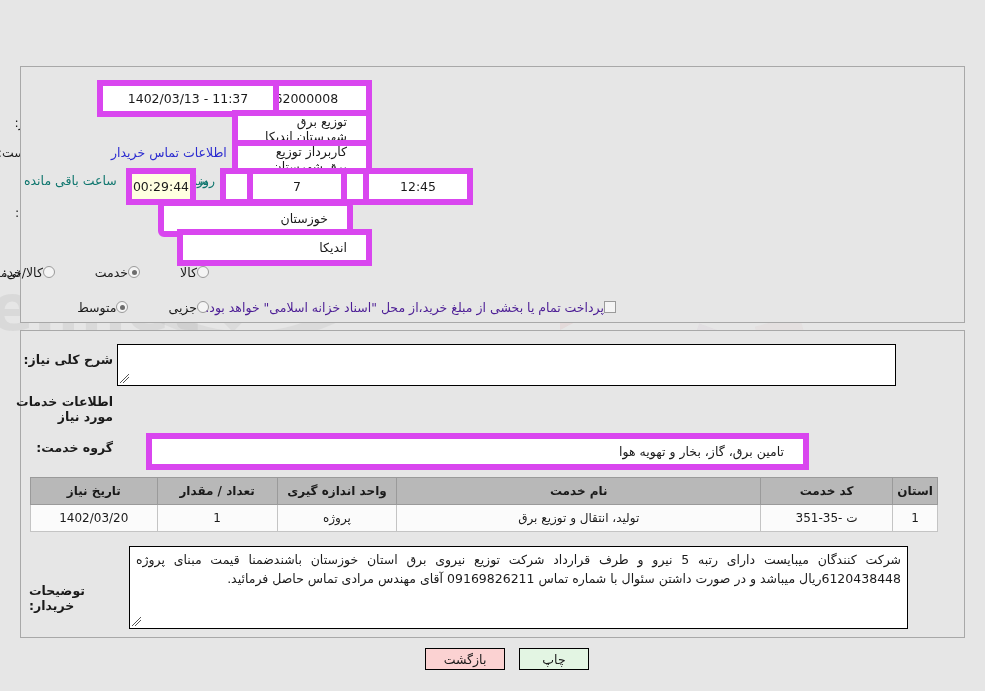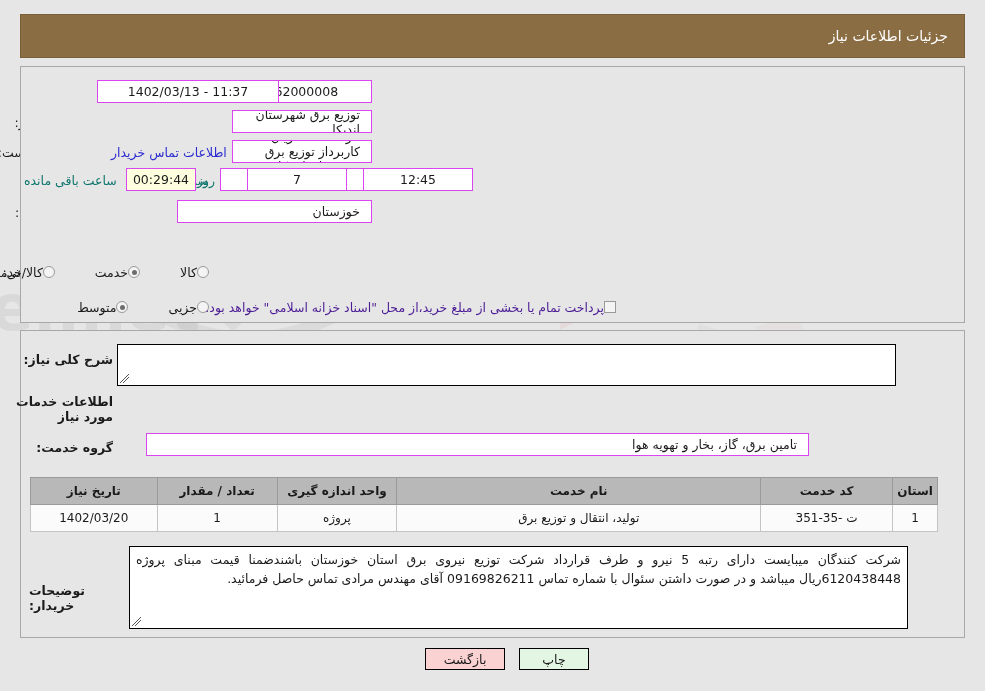--- a/index.html
+++ b/index.html
@@ -72,28 +72,28 @@
   .lbl {
     font-size: 12.5px;
     color: #1a1a1a;
     text-align: left;
     line-height: 15px;
   }
   .lbl.two-line { white-space: normal; width: 92px; text-align: left; }
 
   .fld {
     background: #ffffff;
-    border: 1px solid #d946ef;
-    box-sizing: border-box;
-    height: 23px;
+    border: 6px solid #d946ef;
+    box-sizing: border-box;
+    height: 37px;
     font-size: 12.5px;
     color: #1a1a1a;
     display: flex;
     align-items: center;
-    padding: 0 11px;
+    padding: 0 19px;
     overflow: hidden;
   }
   .fld.c { justify-content: center; }
   .fld.r { justify-content: flex-start; }
   .fld.timer { background: #ffffe0; justify-content: center; }
 
   .inline-lbl { font-size: 12.5px; color: #0f766e; padding: 0 6px; }
   .link {
     font-size: 12.5px;
     color: #2b2bd0;
@@ -225,23 +225,20 @@
       <text x="200" y="330" transform="translate(0,0)">AriaTender.net</text>
     </g>
     <g opacity="0.16">
       <path d="M560 330 l80 -42 l0 24 l52 -28 l-52 -28 l0 24 l-80 42 Z" fill="#d79a9a"></path>
       <path d="M700 400 l-80 42 l0 -24 l-52 28 l52 28 l0 -24 l80 -42 Z" fill="#d79a9a"></path>
       <rect x="690" y="330" width="46" height="46" fill="#c9b6c9" transform="rotate(20 713 353)"></rect>
       <rect x="760" y="320" width="46" height="46" fill="#d7c0c0" transform="rotate(-15 783 343)"></rect>
     </g>
   </svg>
 
-  <div class="title-bar">
-    <span class="t">جزئیات اطلاعات نیاز</span>
-  </div>
 
   <div class="panel" id="panel-top"></div>
 
   <div class="row" style="right:872px; top:80px;">
     <span class="lbl">شماره نیاز:</span>
   </div>
   <div class="fld c" style="position:absolute; right:613px; top:80px; width:195px; z-index:2;">1102094862000008</div>
 
   <div class="row" style="right:295px; top:80px;">
     <span class="lbl">تاریخ و ساعت اعلان عمومی:</span>
@@ -274,25 +271,26 @@
     <span class="inline-lbl">روز و</span>
   </div>
   <div class="fld timer" style="position:absolute; left:126px; top:168px; width:70px; z-index:2;">00:29:44</div>
   <div class="row" style="left:18px; top:168px; z-index:2;">
     <span class="inline-lbl">ساعت باقی مانده</span>
   </div>
 
   <div class="row" style="right:872px; top:200px;">
     <span class="lbl">استان محل تحویل:</span>
   </div>
-  <div class="fld r" style="position:absolute; right:613px; top:200px; width:195px; z-index:2;">خوزستان</div>
+  <div class="fld r" style="position:absolute; right:632px; top:200px; width:195px; z-index:2;border-radius:6px;">خوزستان</div>
 
   <div class="row" style="right:872px; top:229px;">
     <span class="lbl">شهر محل تحویل:</span>
   </div>
+  <div class="fld r" style="position:absolute; right:613px; top:229px; width:195px; z-index:2;">اندیکا</div>
 
   <div class="row" style="right:872px; top:260px;">
     <span class="lbl">طبقه بندی موضوعی:</span>
   </div>
   <div class="row radio-grp" style="right:770px; top:260px; z-index:2;">
     <div class="radio-item">
       <span class="radio"></span>
       <span class="rl">کالا</span>
     </div>
     <div class="radio-item">

